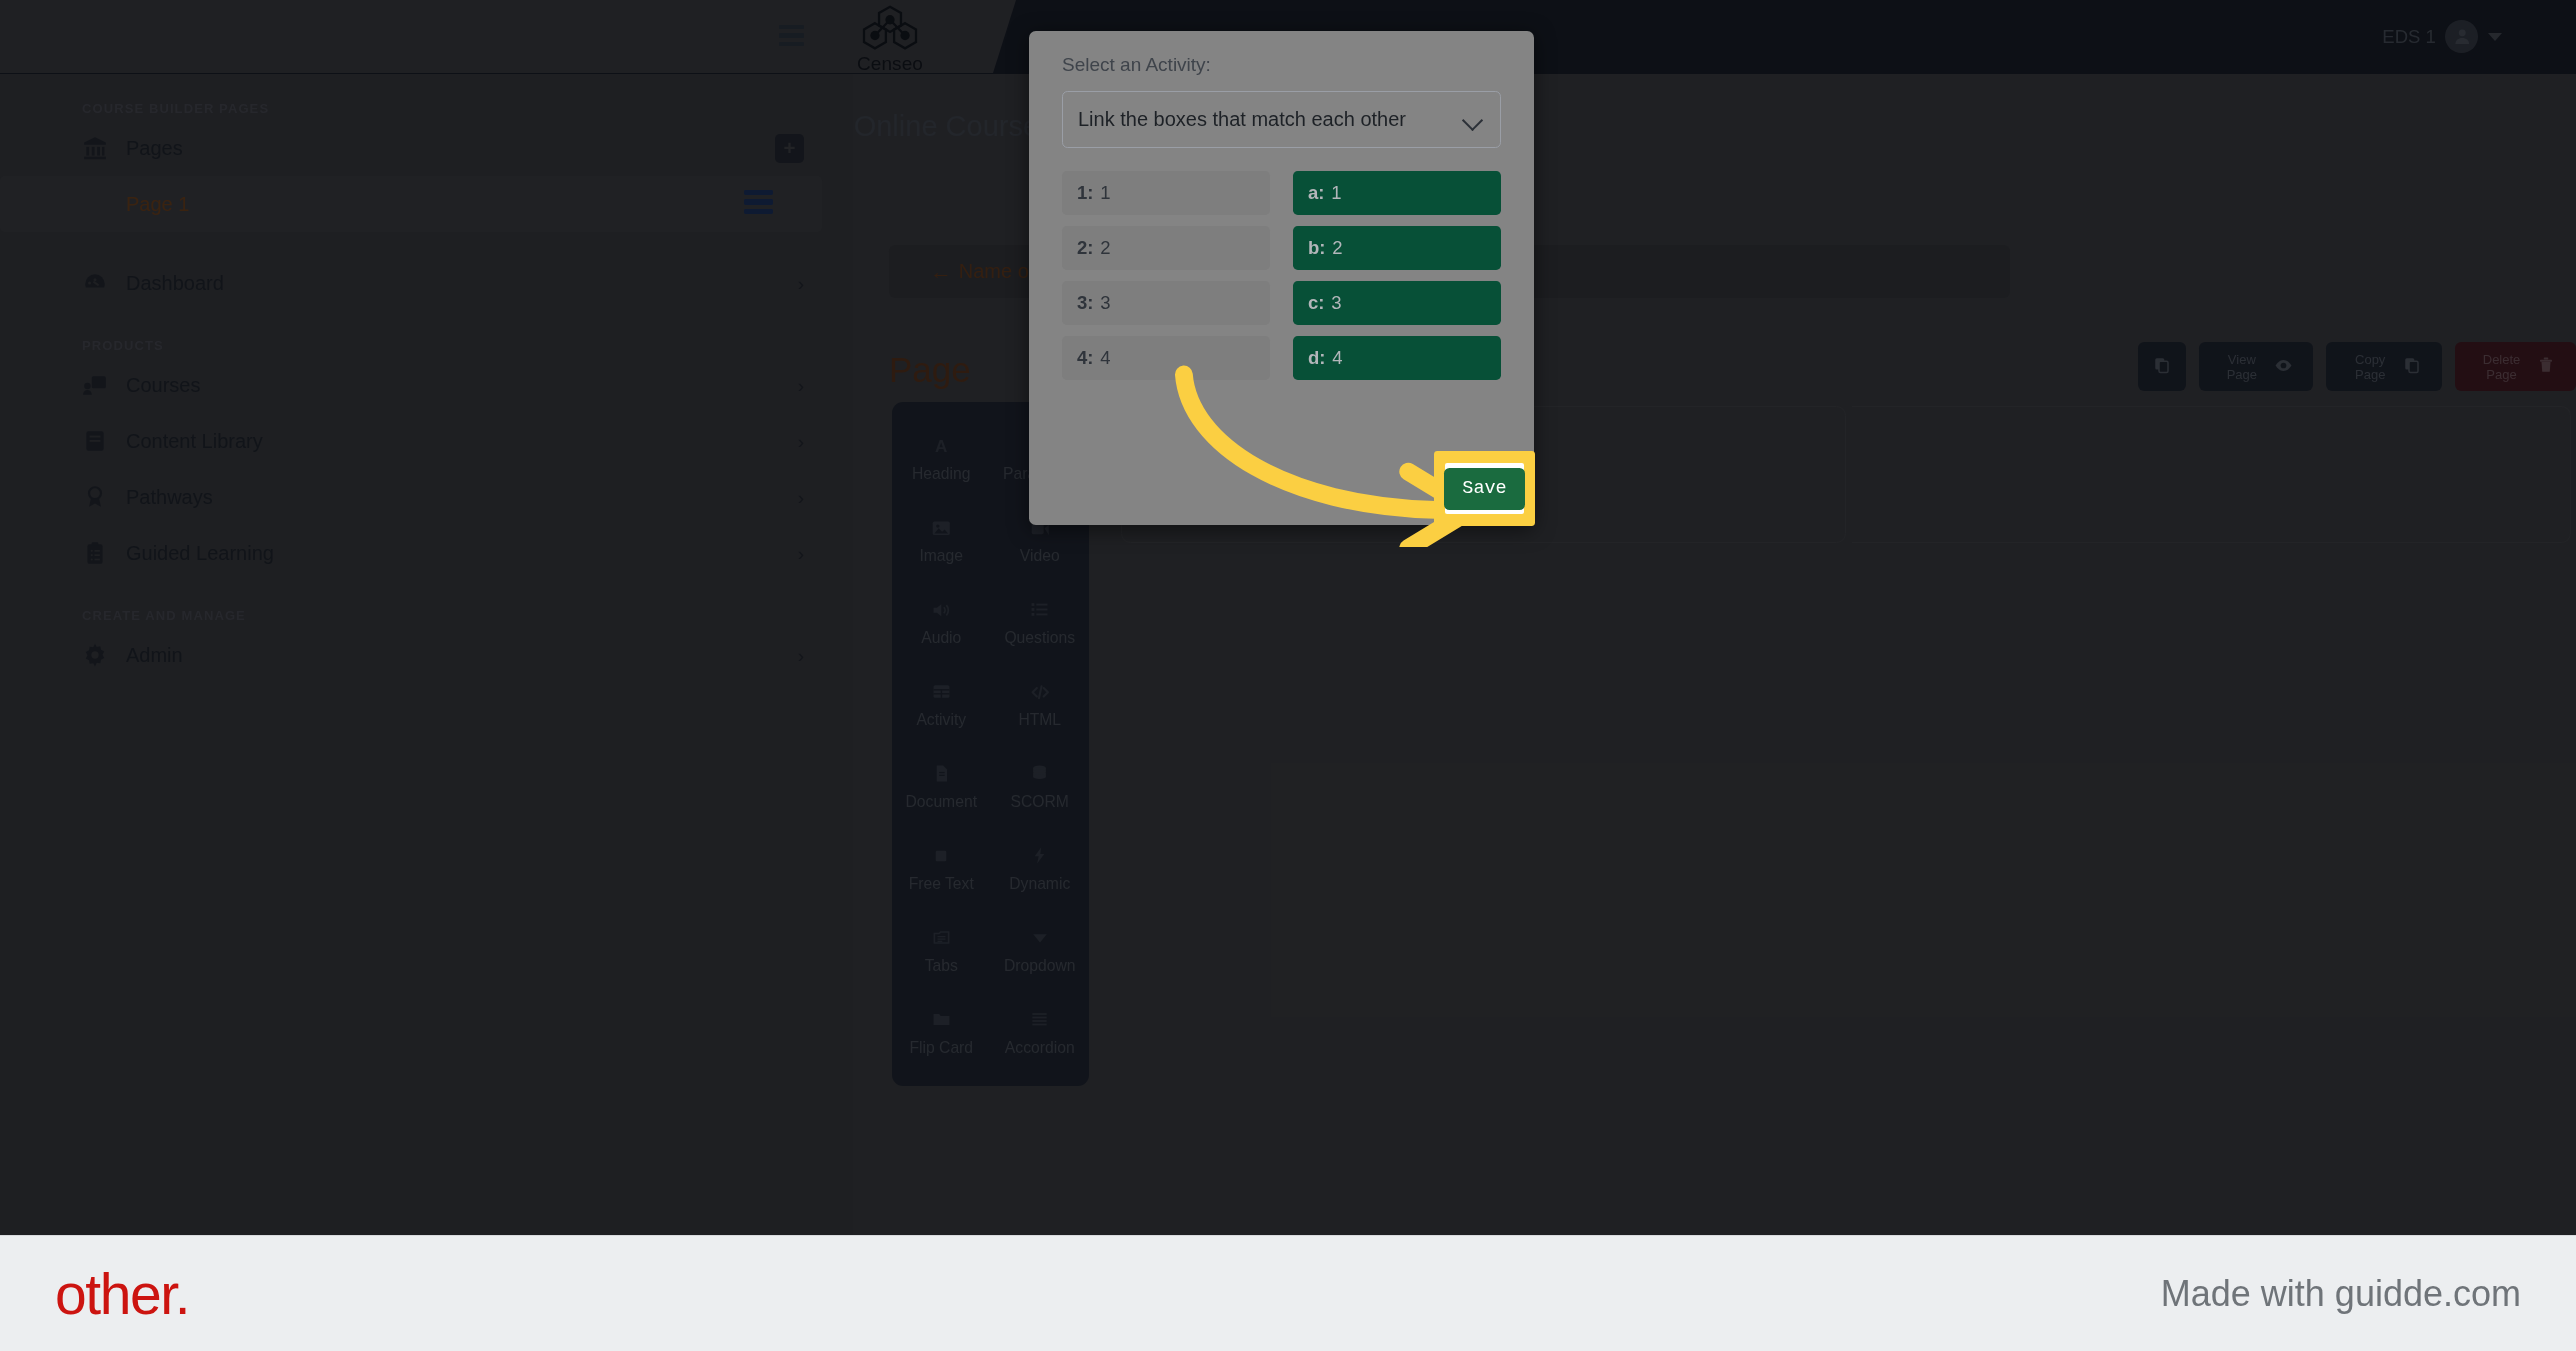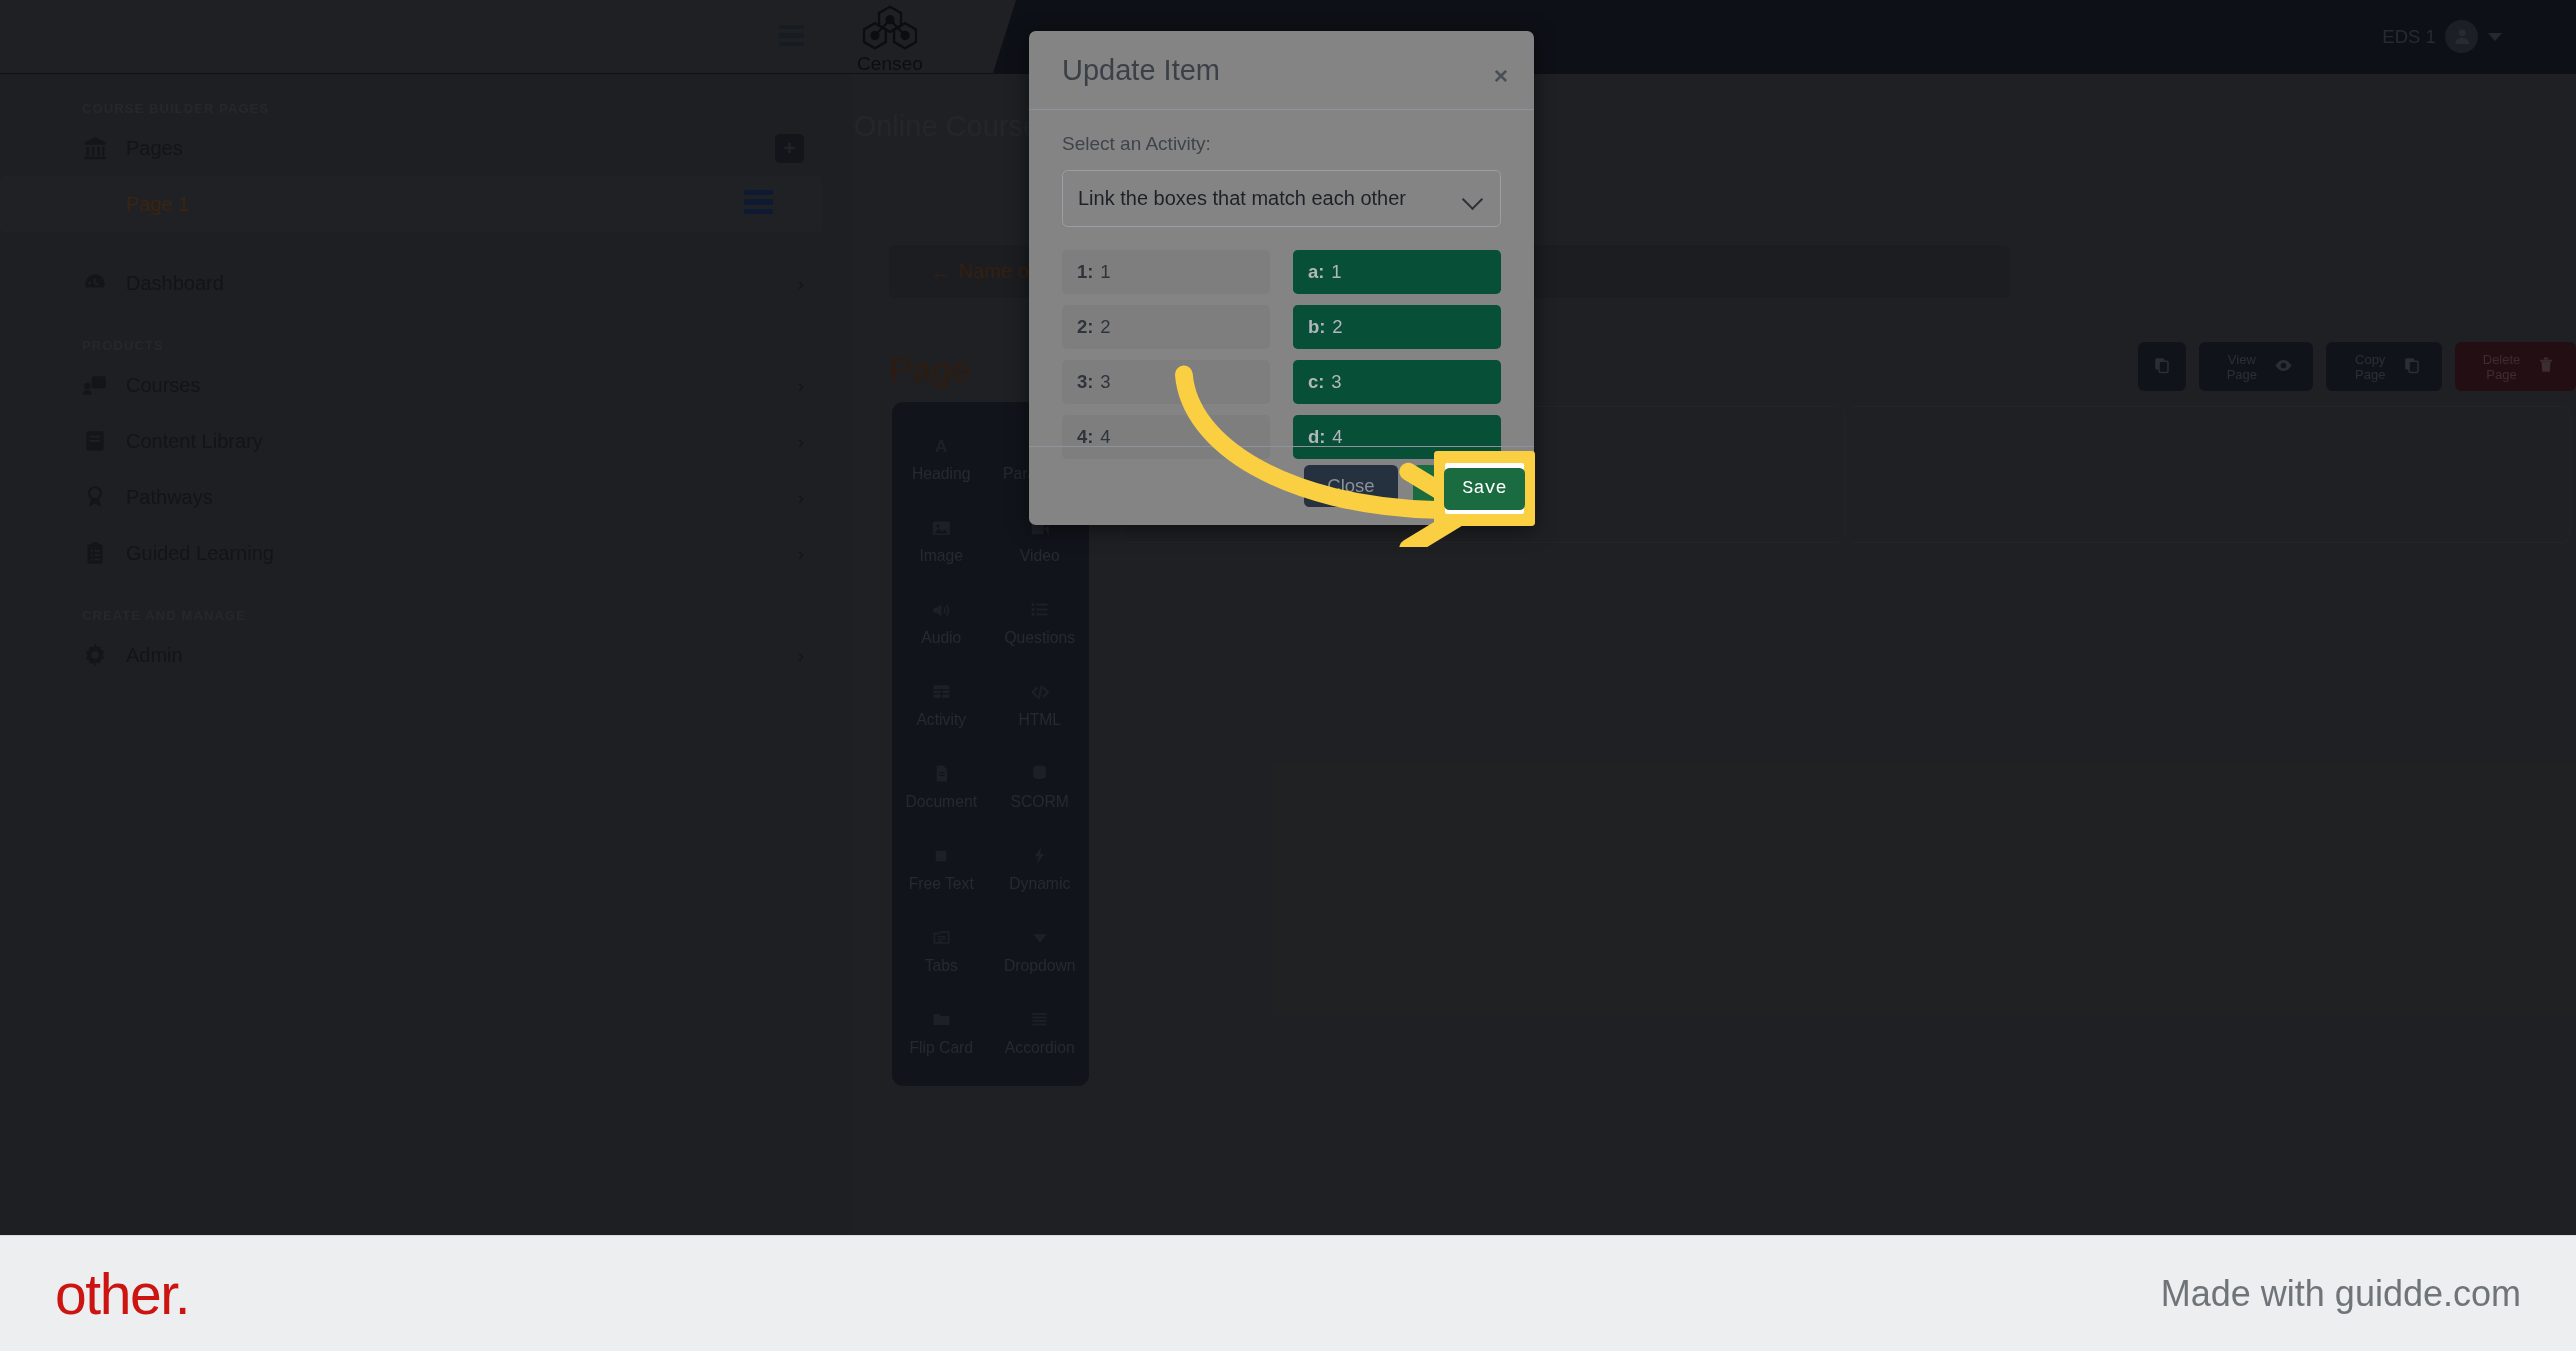--- a/index.html
+++ b/index.html
@@ -584,24 +584,20 @@
           </div>
       </div>
 
       <div class="content-card"></div>
       <div class="content-card-2"></div>
     </div>
 
     <div class="overlay"></div>
 
     <div class="modal">
-      <div class="modal-head">
-        <div class="modal-title">Update Item</div>
-        <button class="modal-close">×</button>
-      </div>
 
       <div class="modal-body">
         <div class="field-label">Select an Activity:</div>
 
         <div class="select-box">
           <span class="select-value">Link the boxes that match each other</span>
           <span class="chev"></span>
         </div>
 
         <div class="pairs">
@@ -641,24 +637,20 @@
               <span>4</span>
             </div>
             <div class="pair-cell pair-right">
               <span class="pair-key">d:</span>
               <span>4</span>
             </div>
           </div>
         </div>
       </div>
 
-      <div class="modal-foot">
-        <button class="btn-close">Close</button>
-        <button class="btn-save">Save</button>
-      </div>
     </div>
 
     <div class="save-highlight">
       <div class="save-highlight-inner">
         <button class="btn-save" style="height:42px;padding:0 18px;">Save</button>
       </div>
     </div>
 
     <svg class="arrow-svg" viewBox="0 0 620 270">
       <path d="M32 18 C 40 120, 180 210, 400 216" fill="none" stroke="#fbcf42" stroke-width="26" stroke-linecap="round"></path>

